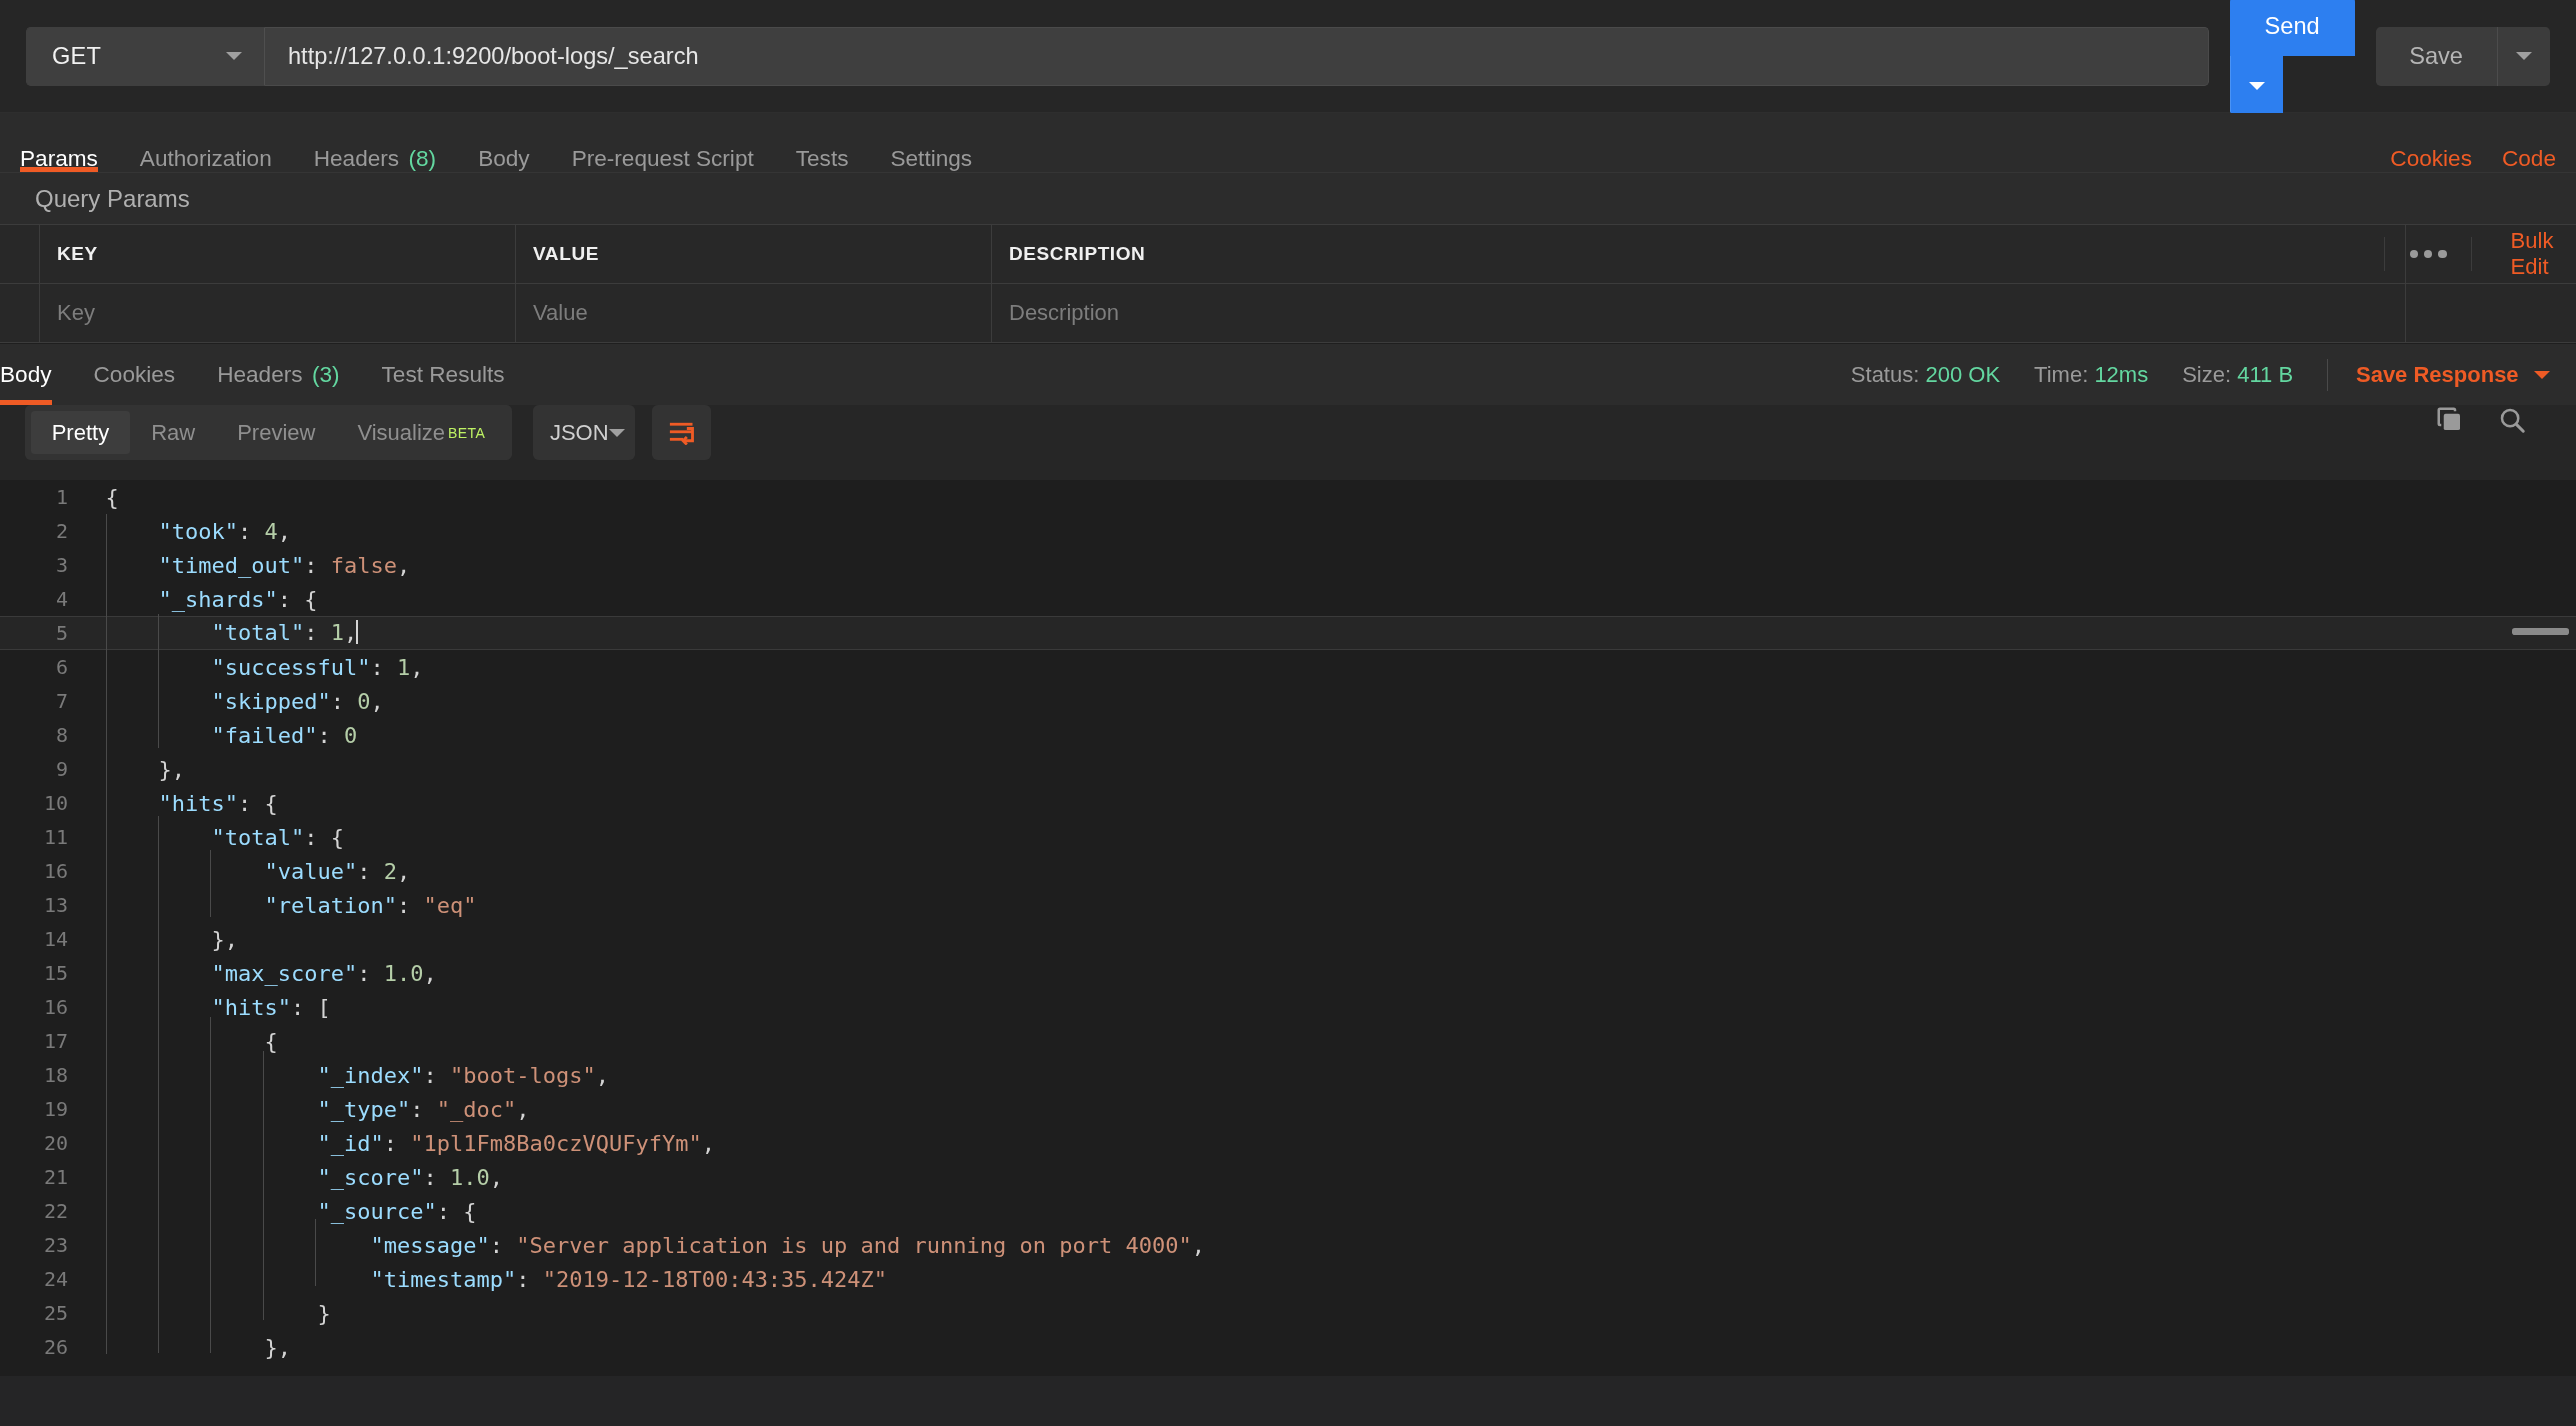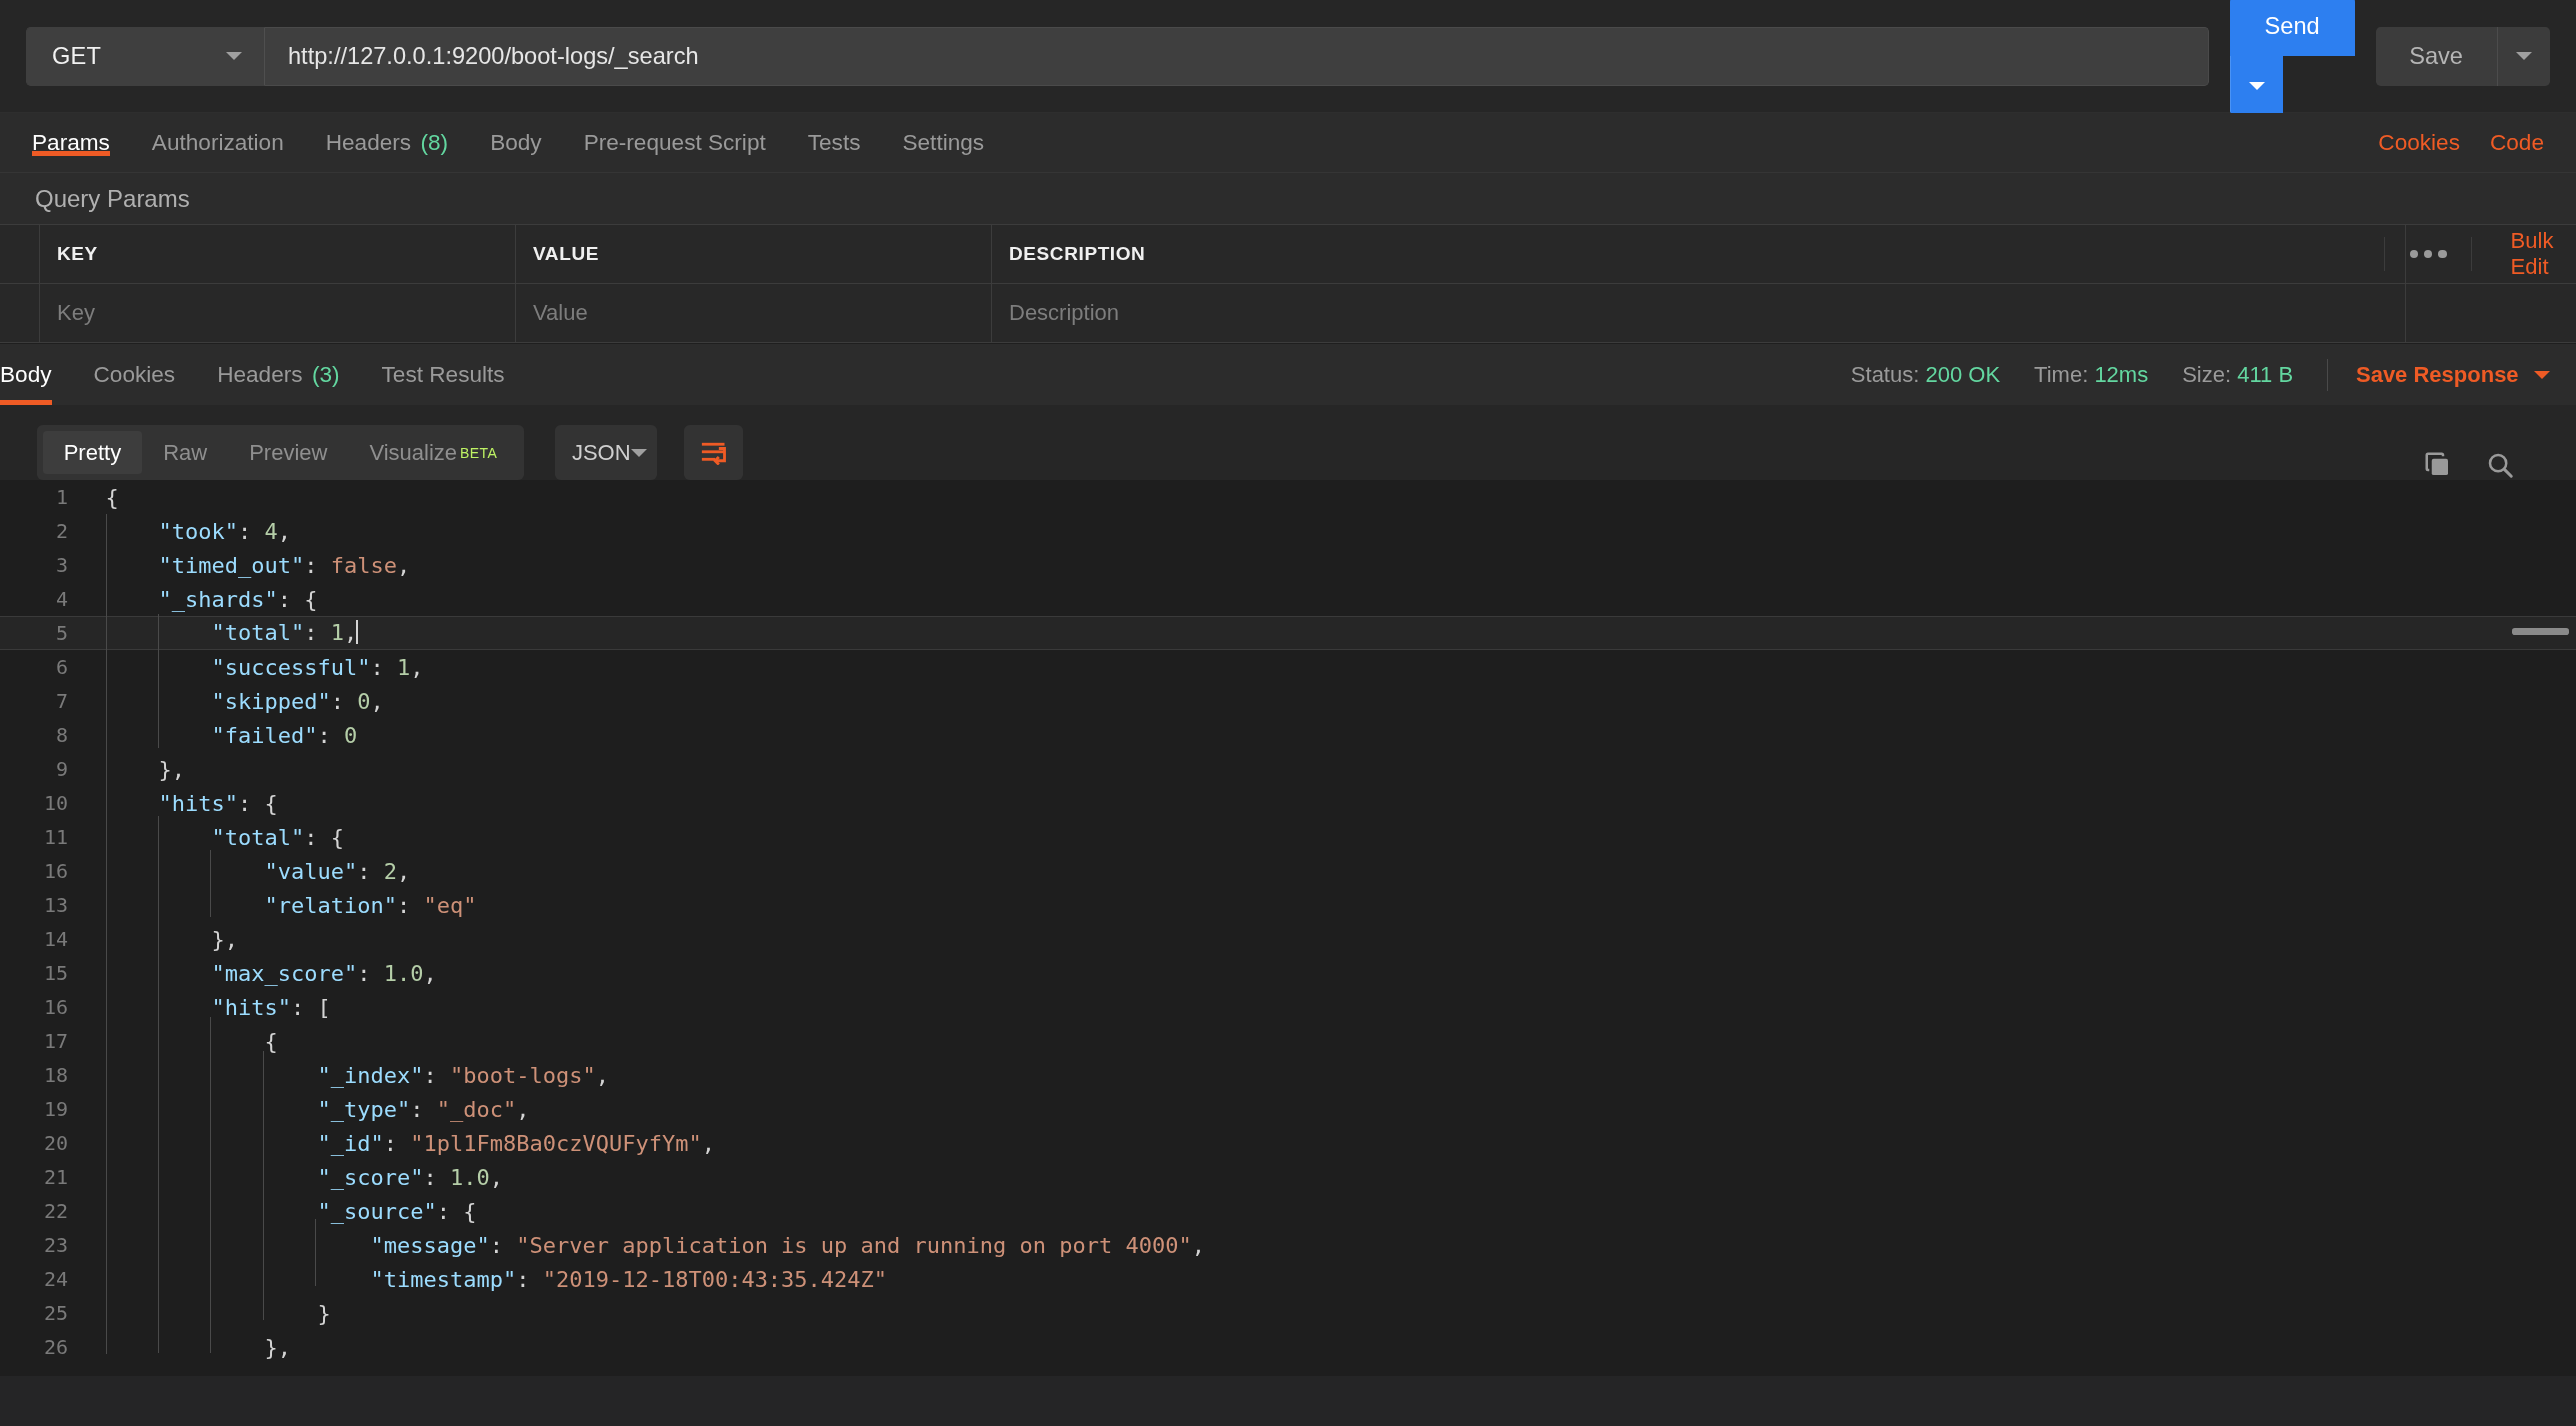--- a/index.html
+++ b/index.html
@@ -124,22 +124,22 @@
     align-items: center;
     justify-content: center;
     cursor: pointer;
   }
 
   
   .req-tabs {
     height: 60px;
     background: #2c2c2c;
     display: flex;
-    align-items: center;
-    padding: 0 32px;
+    align-items: flex-end;
+    padding: 0 20px;
     border-bottom: 0.9px solid #353535;
     position: relative;
   }
   .tab {
     display: flex;
     align-items: center;
     padding: 0 21px;
     color: #9a9a9a;
     font-size: 22.6px;
     cursor: pointer;
@@ -287,23 +287,23 @@
     gap: 15px;
     cursor: pointer;
     font-weight: bold;
   }
 
   
   .body-toolbar {
     height: 75px;
     background: #262626;
     display: flex;
-    align-items: flex-end;
-    padding: 0 37px;
-    gap: 27px;
+    align-items: flex-start;
+    padding: 0 25px;
+    gap: 17px;
   }
   .seg-group {
     display: flex;
     align-items: center;
     background: #333333;
     border-radius: 5.7px;
     height: 55px;
     padding: 0 5.7px;
   }
   .seg {

